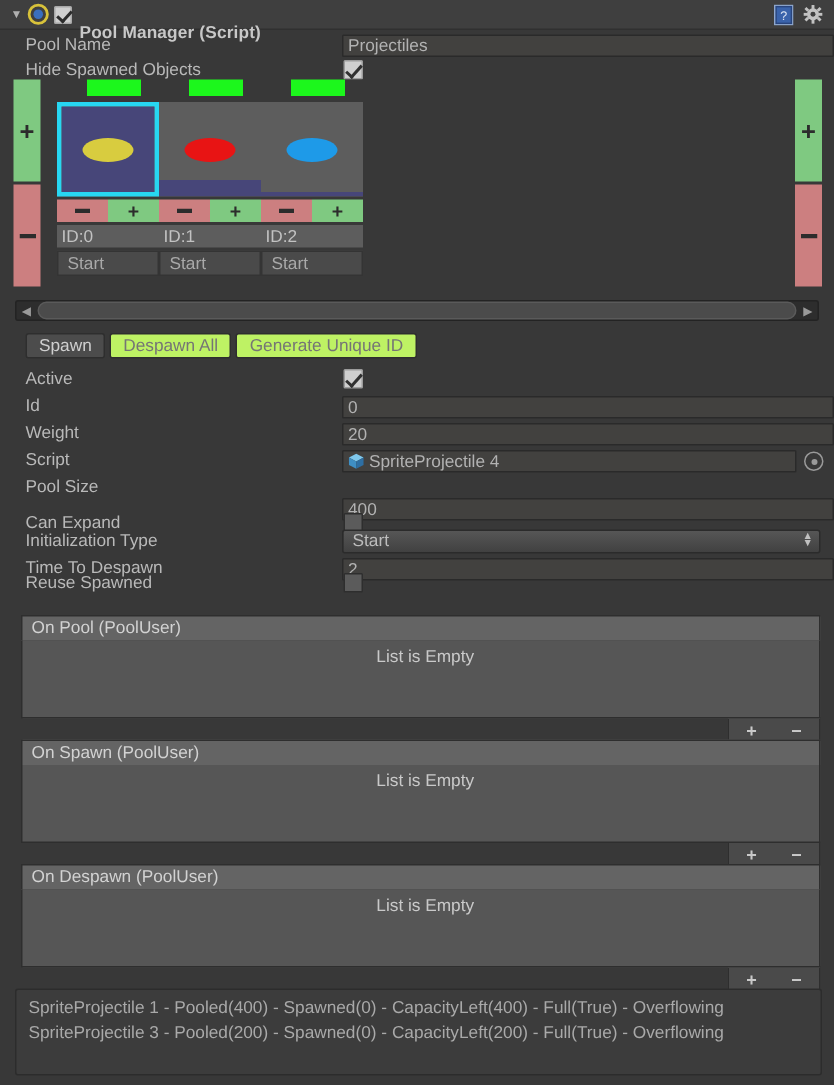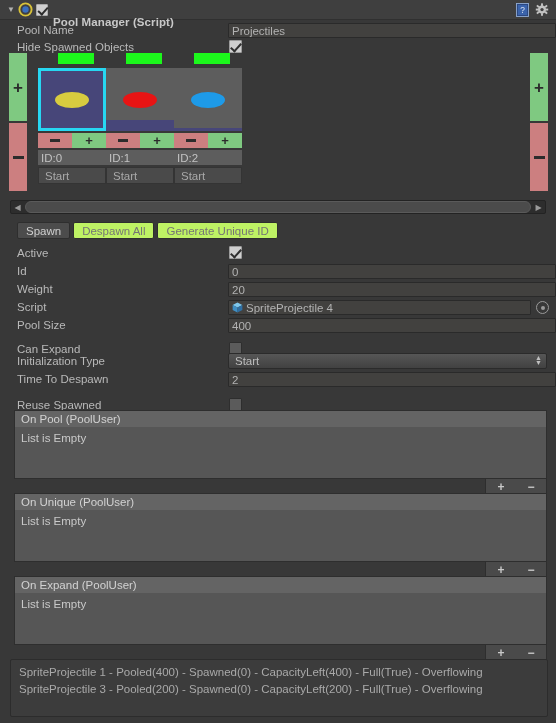--- a/index.html
+++ b/index.html
@@ -150,21 +150,21 @@
     border: 1px solid #2b2b2b; border-radius: 2px;
     color: #bdbdbd; font-size: 11.5px; display: flex; align-items: center;
     padding-left: 6px;
   }
   .popup .updown {
     position: absolute; right: 4px; top: 1px; display: flex; flex-direction: column;
     align-items: center; line-height: 5px; font-size: 7px; color: #c0c0c0;
   }
 
   
-  .evt { position: absolute; left: 14px; width: 533px; }
+  .evt { position: absolute; left: 14px; width: 533px; text-align: center; }
   .evt-head {
     height: 17px; background: #646464; border: 1px solid #2e2e2e; border-bottom: none;
     color: #d2d2d2; font-size: 11.5px; display: flex; align-items: center; padding-left: 6px;
   }
   .evt-body {
     height: 52px; background: #565656; border: 1px solid #2e2e2e; border-top: none;
     color: #c9c9c9; font-size: 11.5px; padding: 5px 0 0 6px;
   }
   .evt-foot { height: 18px; position: relative; }
   .evt-foot .pm {
@@ -350,74 +350,74 @@
         <polygon points="0.7,3.3 6,6.1 6,11.5 0.7,8.7" fill="#3f8fc4"></polygon>
         <polygon points="11.3,3.3 11.3,8.7 6,11.5 6,6.1" fill="#2e6fa3"></polygon>
       </svg>
       <span>SpriteProjectile 4</span>
     </span>
     <span class="obj-pick" style="top:3px"></span>
   </div>
 
   <div class="row" style="top:316px">
     <span class="lbl">Pool Size</span>
-    <span class="field wide" style="top:2px">400</span>
+    <span class="field wide" style="top:16px">400</span>
   </div>
 
   <div class="row" style="top:340px">
     <span class="lbl">Can Expand</span>
     <span class="checkbox off" style="top:2px"></span>
   </div>
 
   <div class="row" style="top:352px">
     <span class="lbl">Initialization Type</span>
     <span class="popup" style="top:1px">
       <span>Start</span>
       <span class="updown">▲<br>▼</span>
     </span>
   </div>
 
   <div class="row" style="top:370px">
     <span class="lbl">Time To Despawn</span>
     <span class="field wide" style="top:2px">2</span>
   </div>
 
-  <div class="row" style="top:396px">
+  <div class="row" style="top:380px">
     <span class="lbl">Reuse Spawned</span>
     <span class="checkbox off" style="top:2px"></span>
   </div>
 
   <div class="evt" style="top:410px">
     <div class="evt-head">On Pool (PoolUser)</div>
     <div class="evt-body">
       <span>List is Empty</span>
     </div>
     <div class="evt-foot">
       <div class="pm">
         <span>+</span>
         <span>−</span>
       </div>
     </div>
   </div>
 
   <div class="evt" style="top:493px">
-    <div class="evt-head">On Unique (PoolUser)</div>
+    <div class="evt-head">On Spawn (PoolUser)</div>
     <div class="evt-body">
       <span>List is Empty</span>
     </div>
     <div class="evt-foot">
       <div class="pm">
         <span>+</span>
         <span>−</span>
       </div>
     </div>
   </div>
 
   <div class="evt" style="top:576px">
-    <div class="evt-head">On Expand (PoolUser)</div>
+    <div class="evt-head">On Despawn (PoolUser)</div>
     <div class="evt-body">
       <span>List is Empty</span>
     </div>
     <div class="evt-foot">
       <div class="pm">
         <span>+</span>
         <span>−</span>
       </div>
     </div>
   </div>

